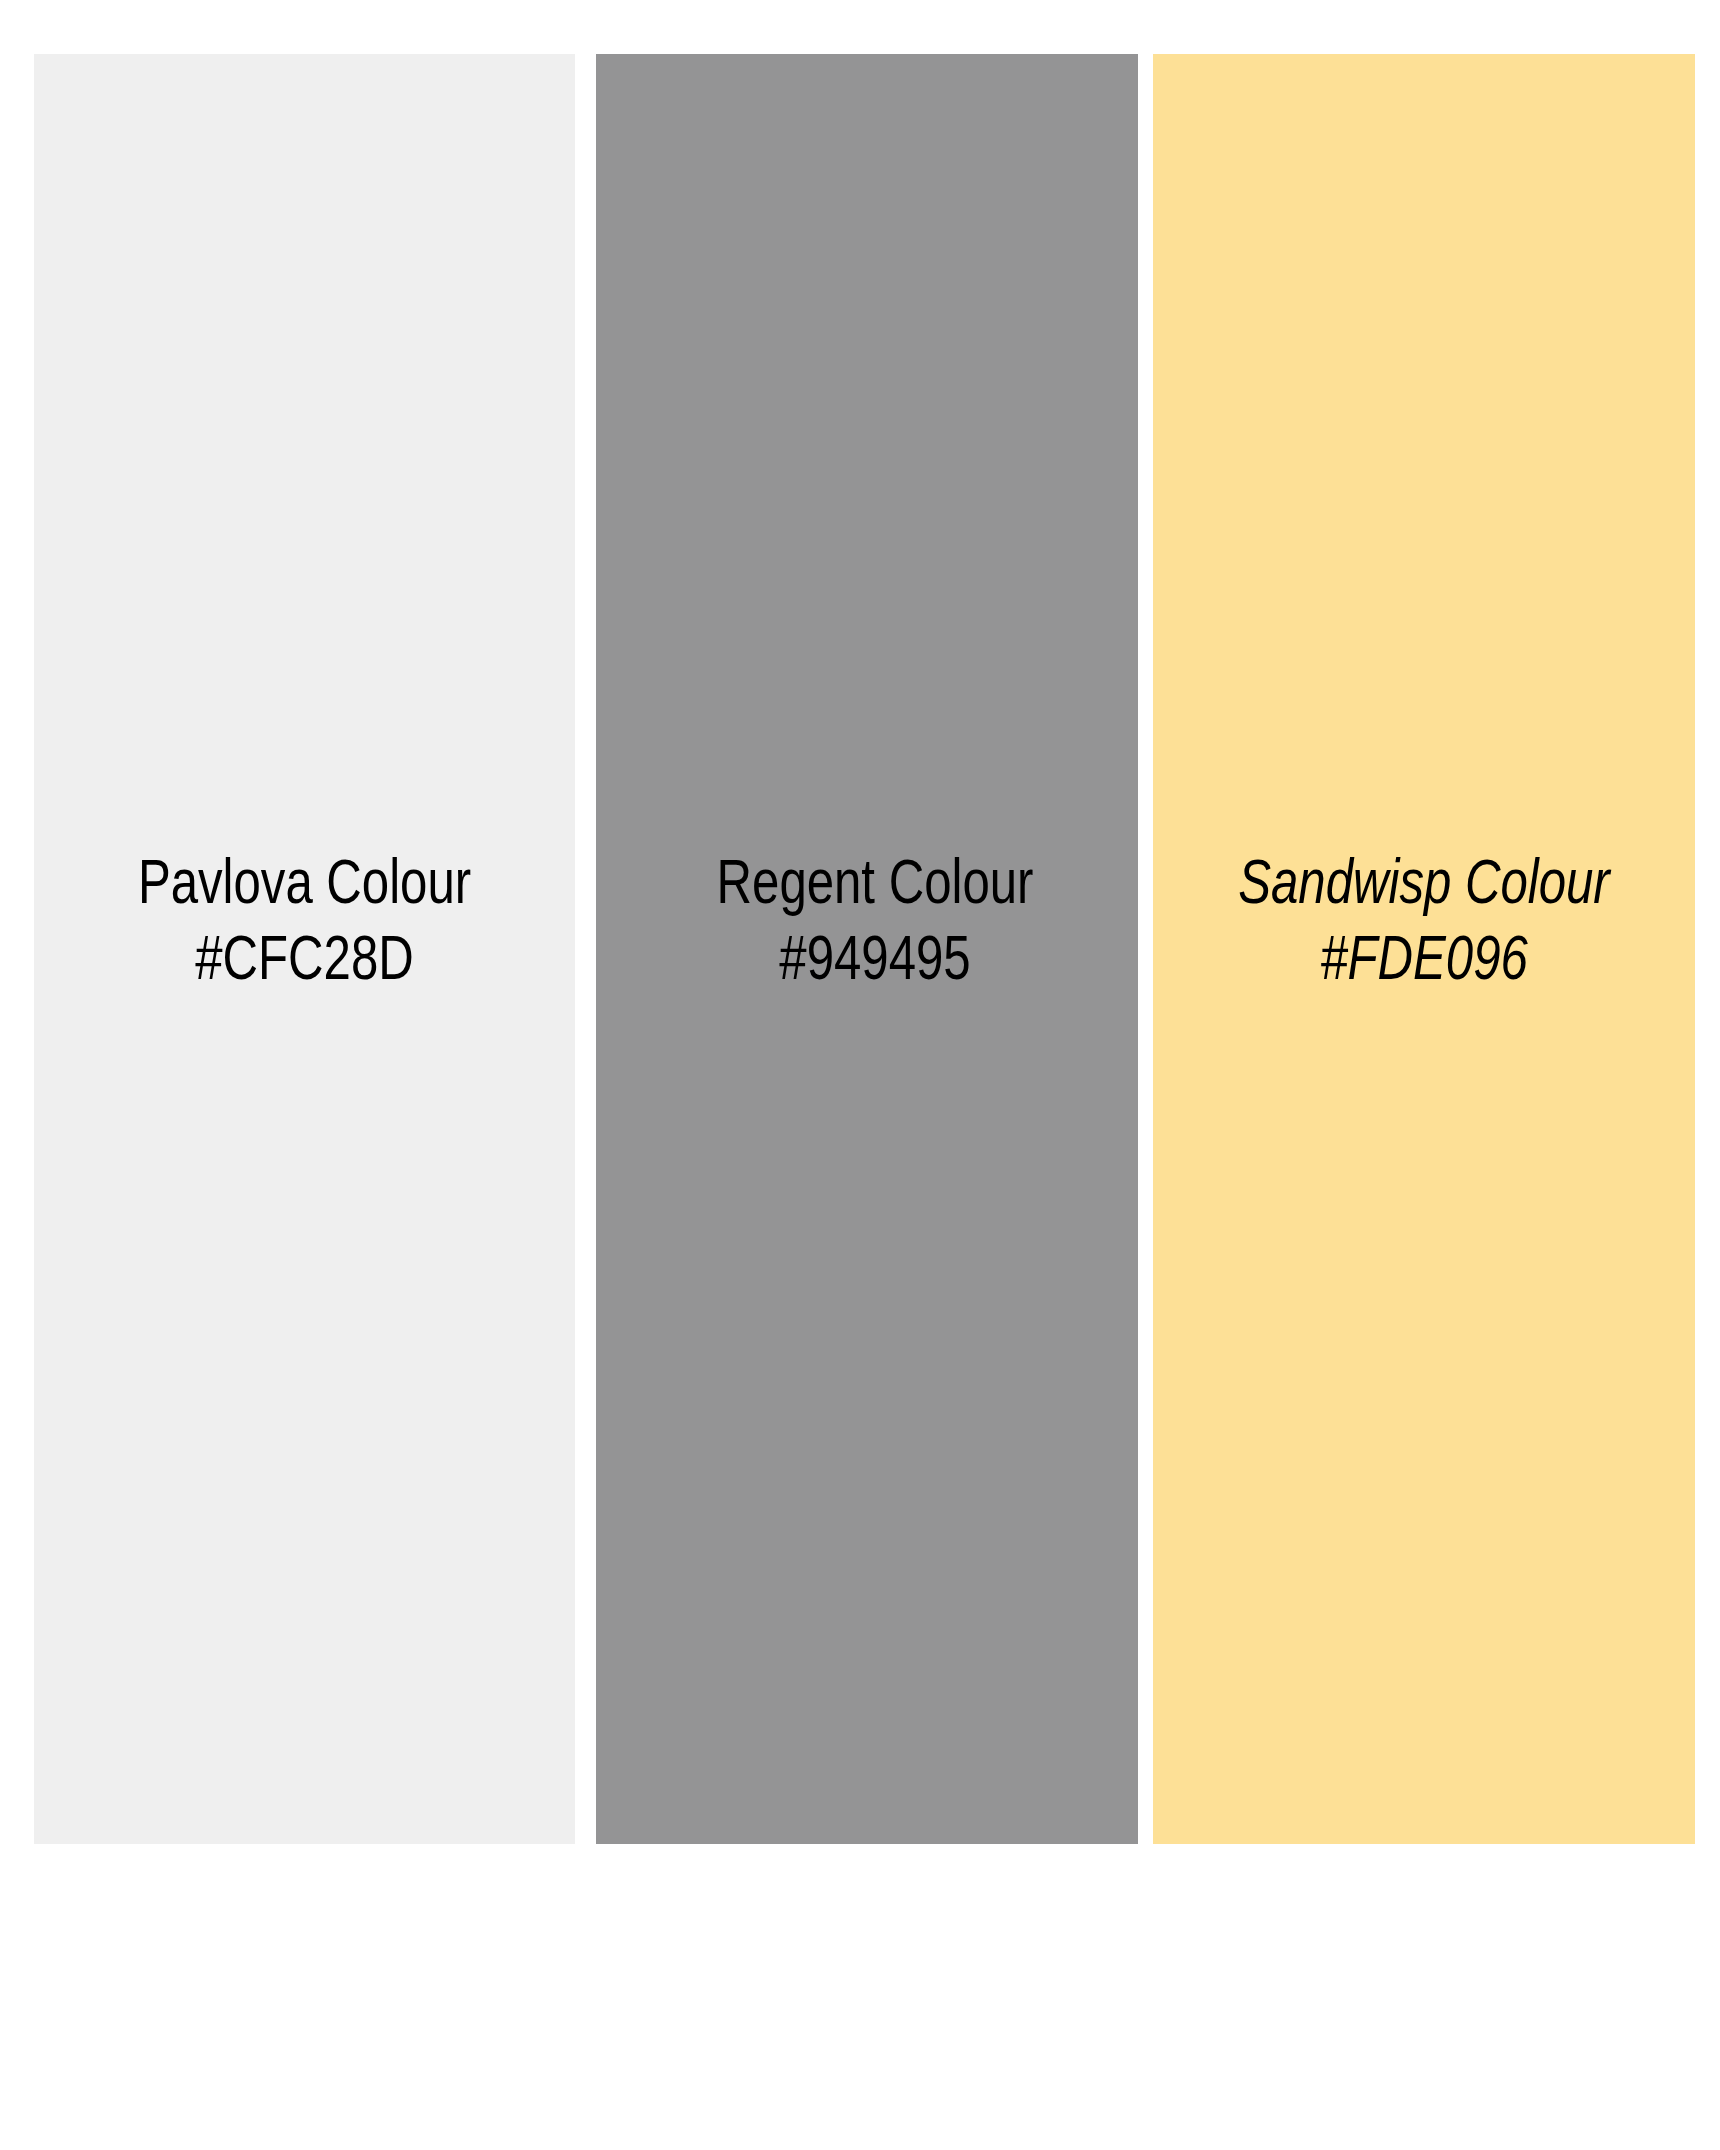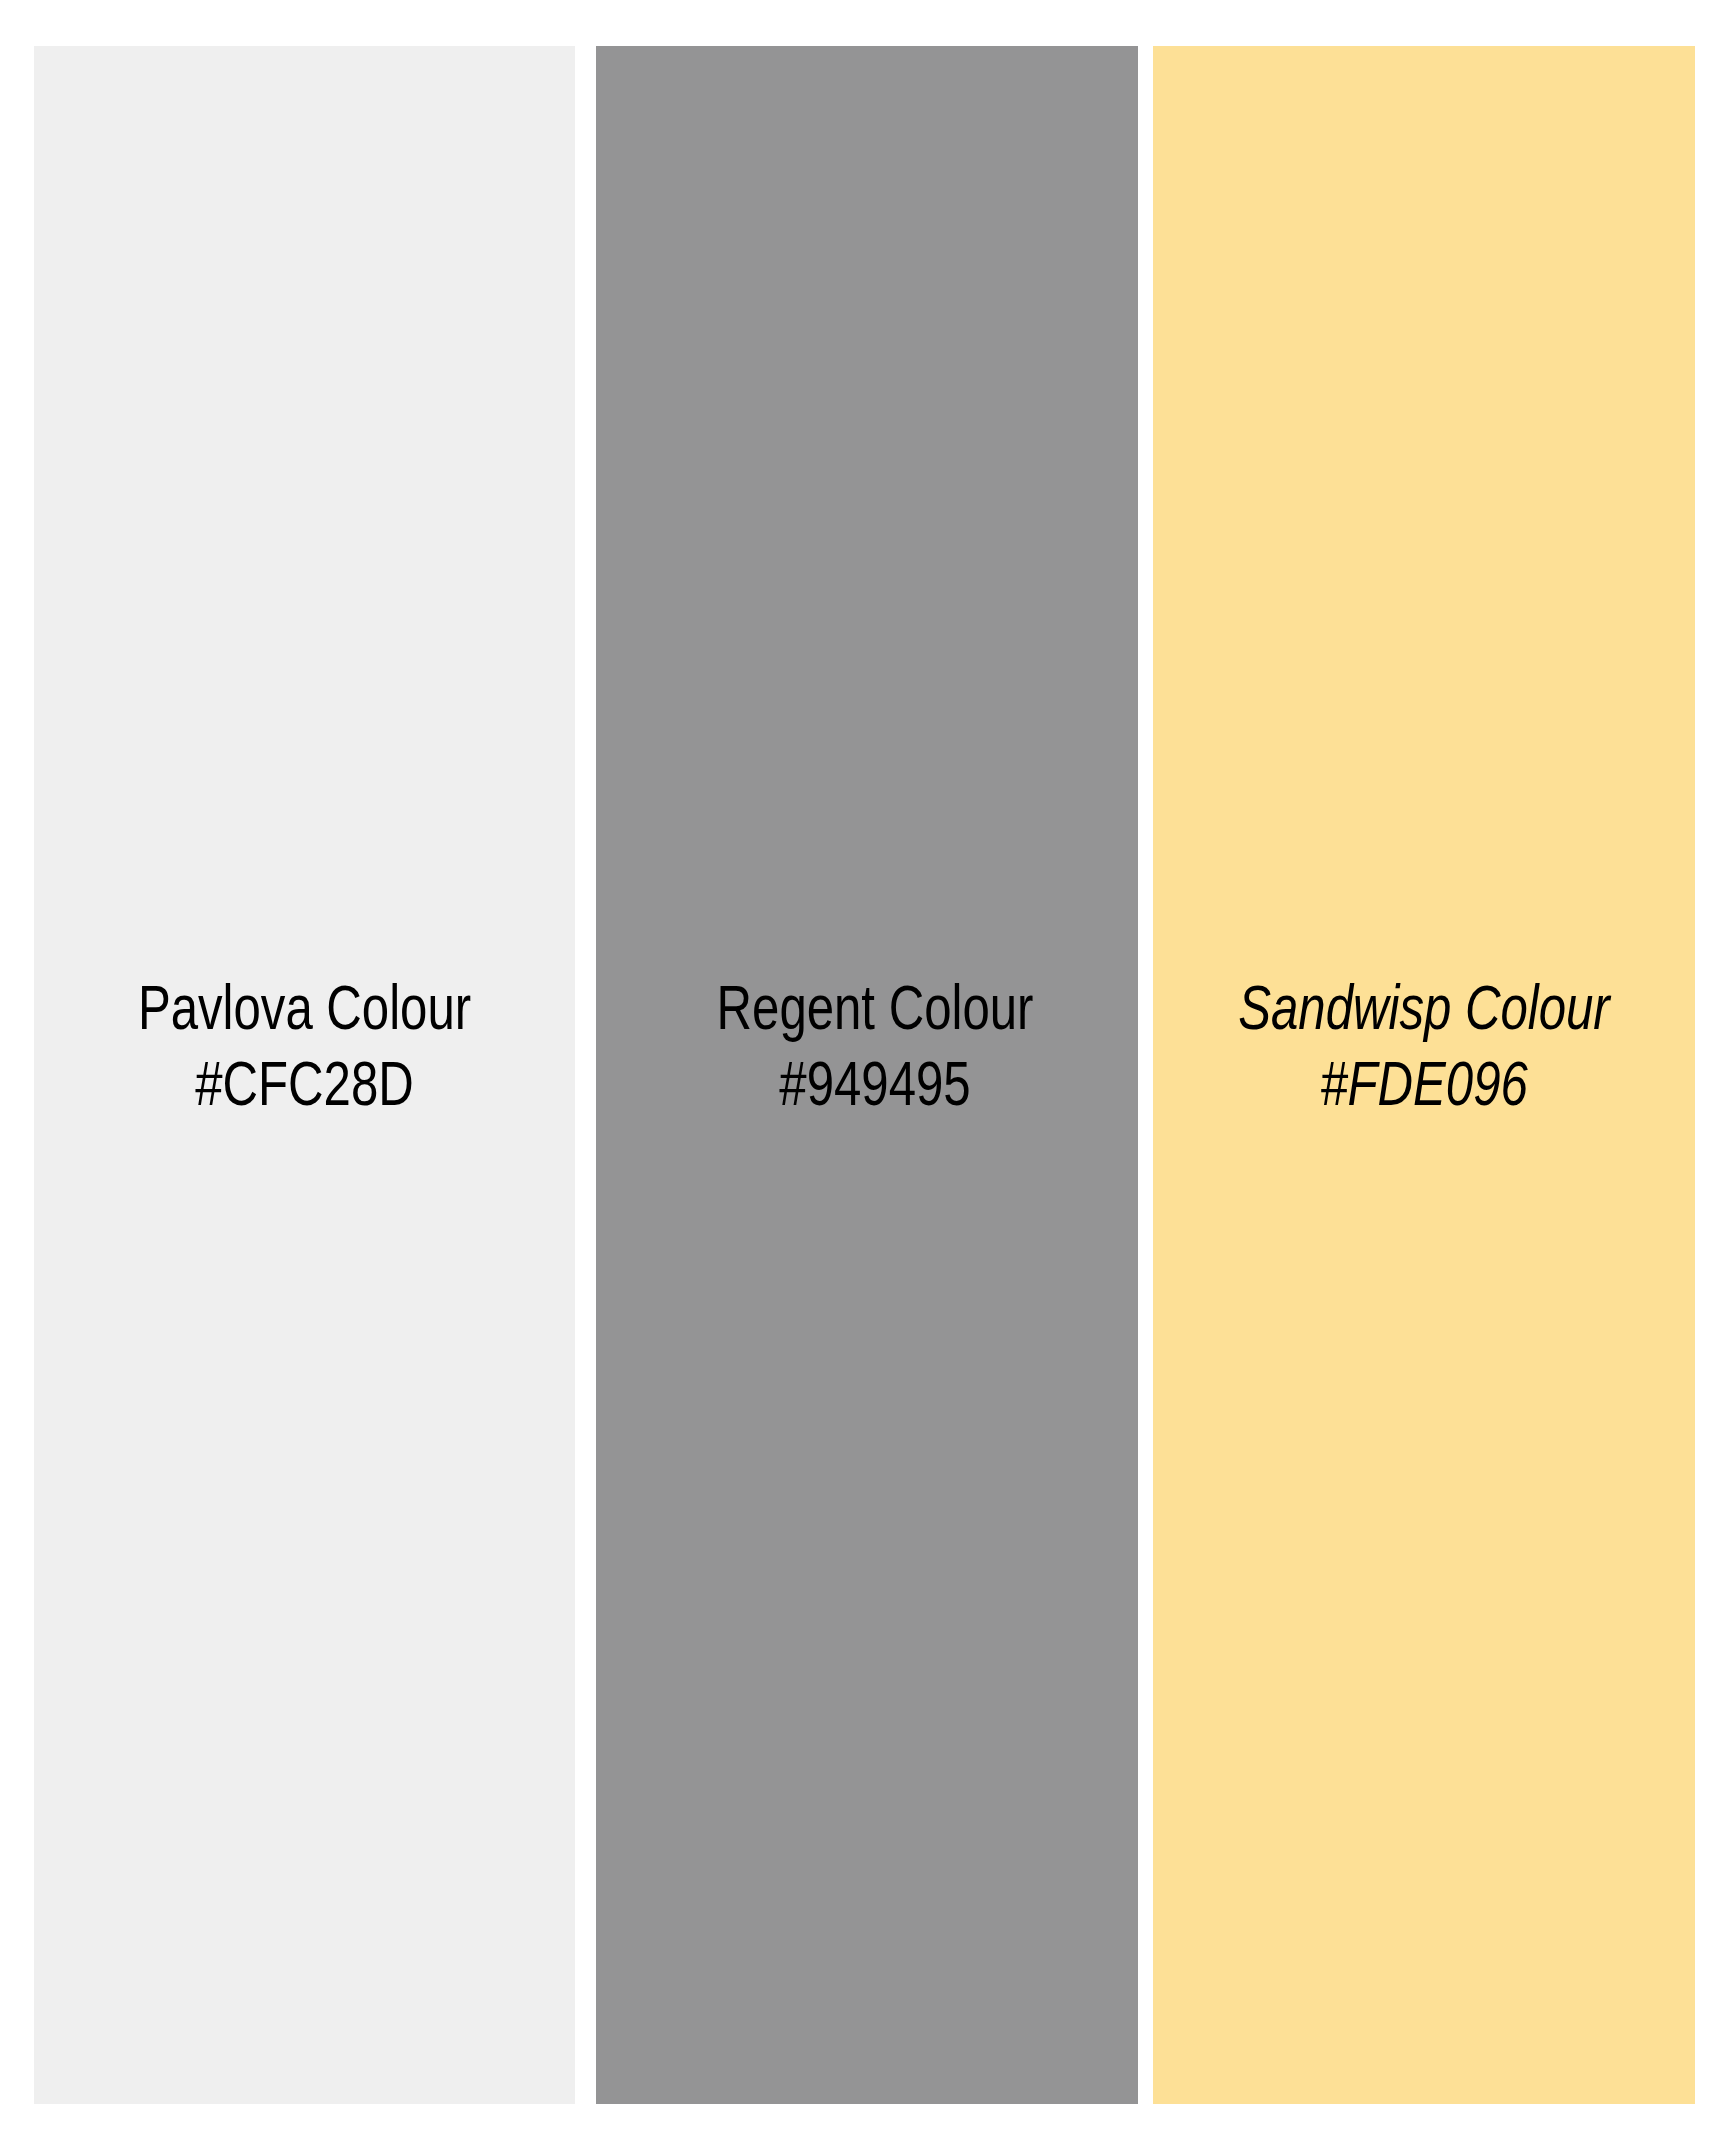--- a/index.html
+++ b/index.html
@@ -17,22 +17,22 @@
 
   #palette-board {
     position: relative;
     width: 1721px;
     height: 2151px;
     background: #FFFFFF;
   }
 
   .swatch {
     position: absolute;
-    top: 46px;
-    height: 2058px;
+    top: 54px;
+    height: 1790px;
     display: flex;
     flex-direction: column;
     align-items: flex-end;
     justify-content: center;
     box-sizing: border-box;
   }
 
   
   #swatch-pavlova  { left: 34px;   width: 541px; }
   #swatch-regent   { left: 596px; width: 542px; padding-left: 16px; }

